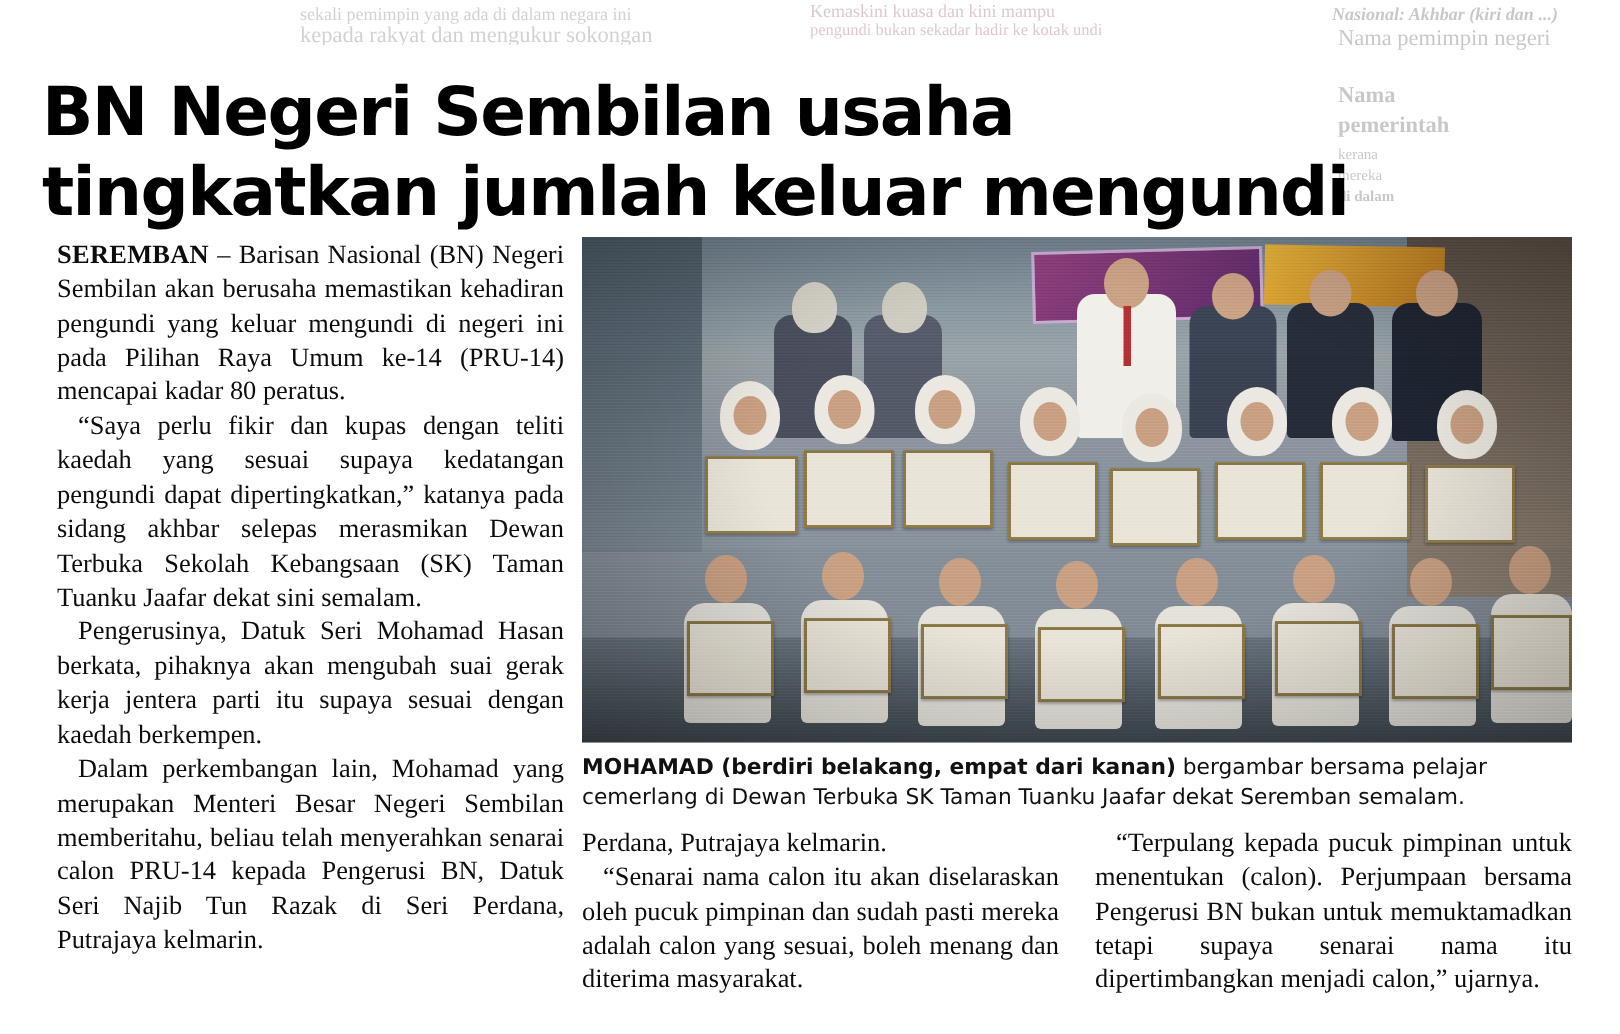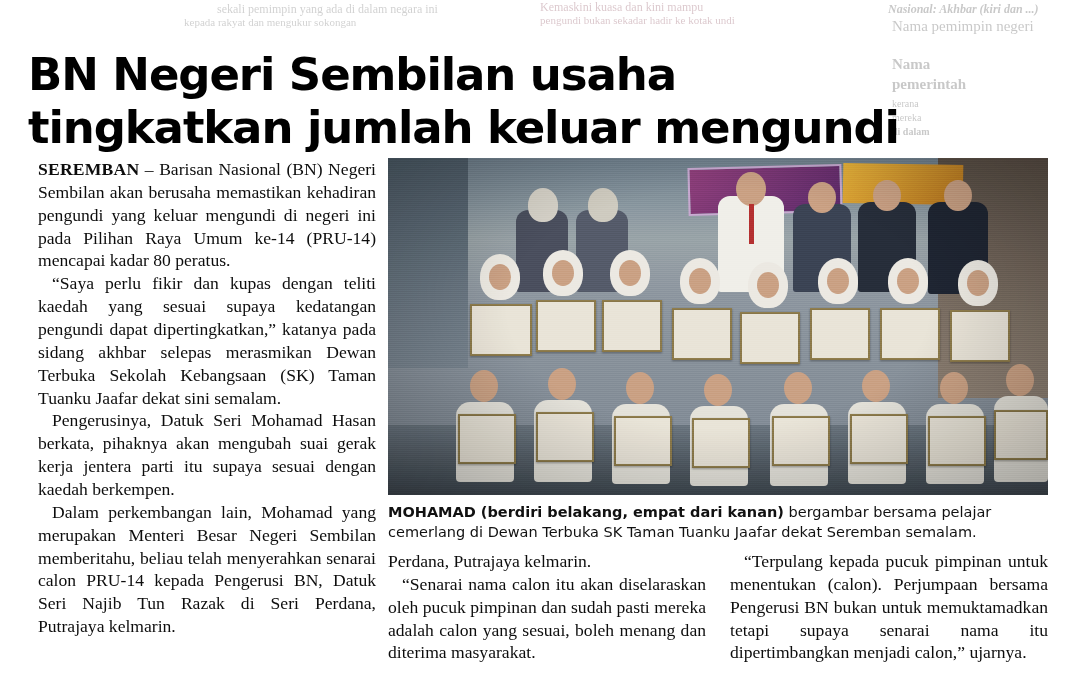--- a/index.html
+++ b/index.html
@@ -27,22 +27,22 @@
     opacity: 0.30;
     pointer-events: none;
   }
   .bleed .bl-text {
     position: absolute;
     font-family: "Liberation Serif", serif;
     color: #6a6a6a;
     white-space: nowrap;
     font-size: 11px;
   }
-  .bleed .bl-1 { left: 200px; top: 2px; font-size: 12px; margin-left: 17px; }
-  .bleed .bl-2 { left: 184px; top: 16px; font-size: 11px; }
+  .bleed .bl-1 { left: 200px; top: 2px; font-size: 12px; }
+  .bleed .bl-2 { left: 200px; top: 16px; font-size: 15px; }
   .bleed .bl-3 { left: 540px; top: 0px;  font-size: 12px; color:#8a4a5a; }
   .bleed .bl-4 { left: 540px; top: 14px; font-size: 11px; color:#8a4a5a;}
 
   
   .side-bleed {
     position: absolute;
     right: 0;
     top: 0;
     width: 200px;
     height: 150px;

